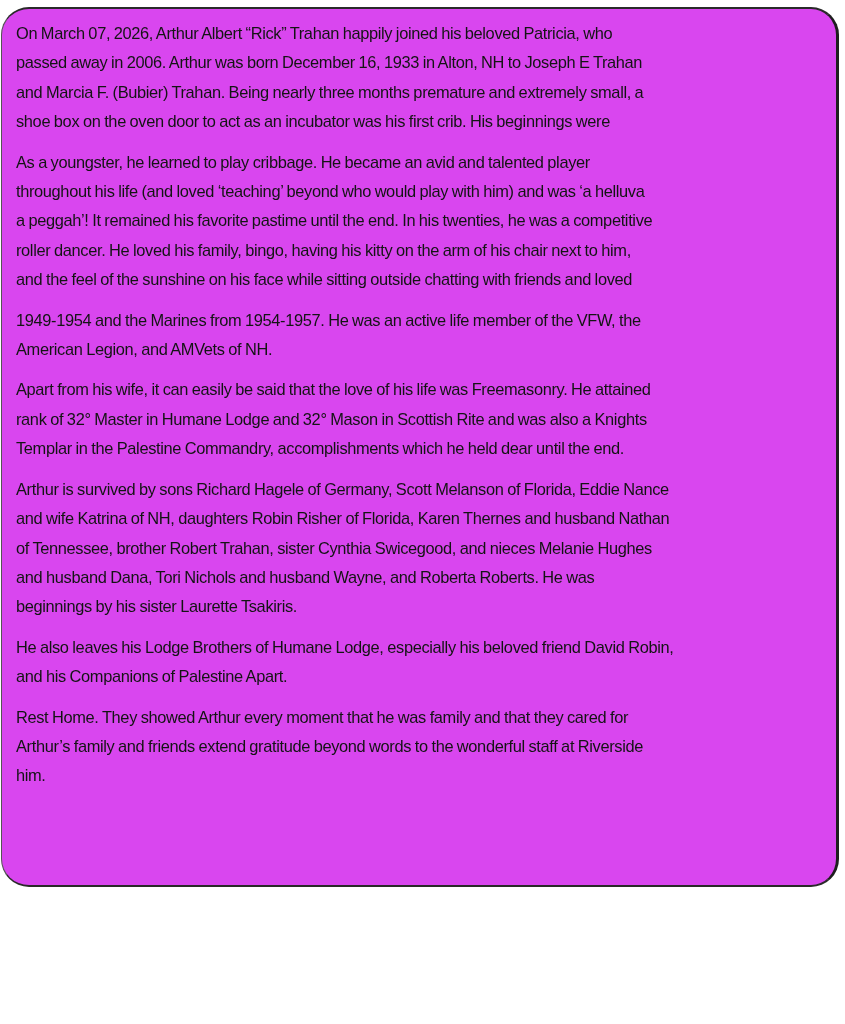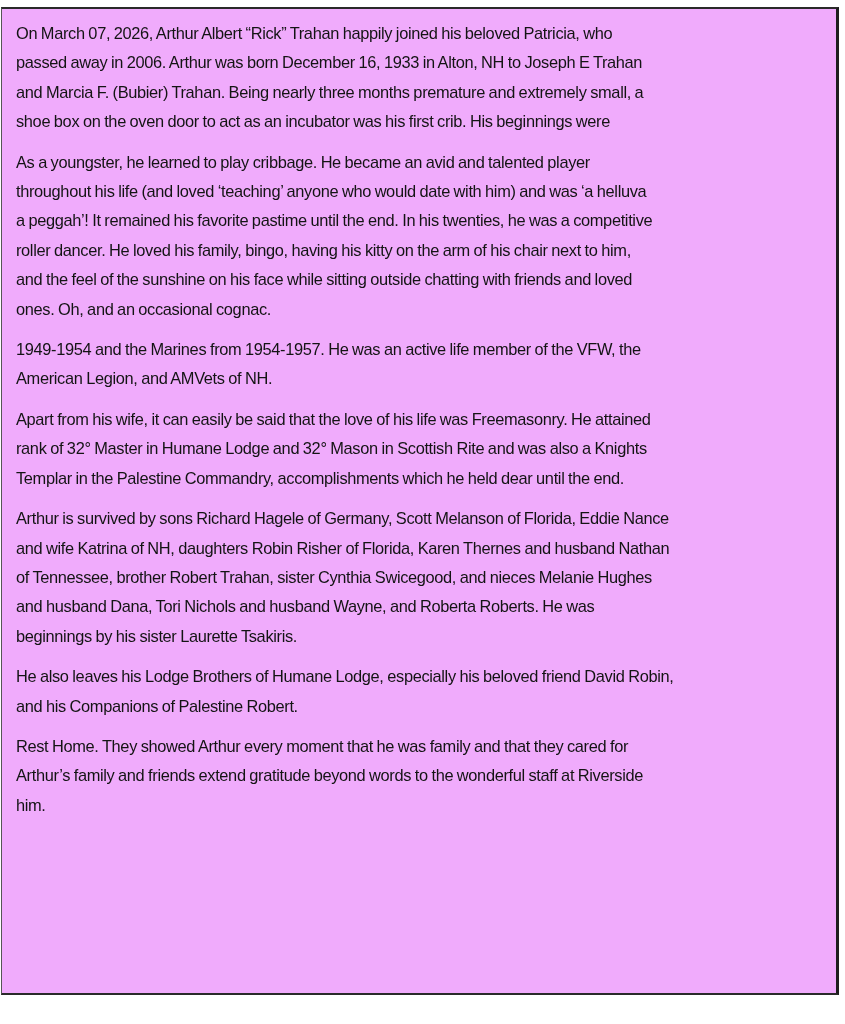--- a/index.html
+++ b/index.html
@@ -11,27 +11,28 @@
       width: 845px;
       height: 1024px;
       position: relative;
       overflow: hidden;
     }
     .page-frame {
       position: absolute;
       left: 1px;
       top: 7px;
       width: 838px;
-      height: 988px;
+      height: 880px;
       border-top: 2px solid #2a2a2a;
       border-left: 1px solid #555555;
       border-right: 3px solid #1e1e1e;
       border-bottom: 2px solid #2a2a2a;
       box-sizing: border-box;
-      background: #f0abfc;
+      background: #d946ef;
+      border-radius: 28px;
     }
     .content {
       position: absolute;
       left: 14px;
       top: 10px;
       width: 818px;
       font-family: "Liberation Sans", sans-serif;
       font-size: 16.4px;
       line-height: 29.4px;
       color: #141414;
@@ -55,25 +56,24 @@
 
     <p class="para">
       <span class="line">On March 07, 2026, Arthur Albert “Rick” Trahan happily joined his beloved Patricia, who</span>
       <span class="line">passed away in 2006. Arthur was born December 16, 1933 in Alton, NH to Joseph  E Trahan</span>
       <span class="line">and Marcia F. (Bubier) Trahan. Being nearly three months premature and extremely small, a</span>
       <span class="line">shoe box on the oven door to act as an incubator was his first crib. His beginnings were</span>
     </p>
 
     <p class="para">
       <span class="line">As a youngster, he learned to play cribbage. He became an avid and talented player</span>
-      <span class="line">throughout  his life (and loved ‘teaching’ anyone who would date with him) and was ‘a helluva</span>
+      <span class="line">throughout  his life (and loved ‘teaching’ beyond who would play with him) and was ‘a helluva</span>
       <span class="line">a peggah’! It remained his favorite pastime until the end. In his twenties, he was a competitive</span>
       <span class="line">roller dancer. He loved his family, bingo, having his kitty on the arm of his chair next to him,</span>
       <span class="line">and the feel of the sunshine  on his face while sitting outside chatting with friends and loved</span>
-      <span class="line">ones. Oh, and an occasional cognac.</span>
     </p>
 
     <p class="para">
       <span class="line">1949-1954 and the Marines from 1954-1957. He was an active life member of the VFW, the</span>
       <span class="line">American Legion, and AMVets of NH.</span>
     </p>
 
     <p class="para">
       <span class="line">Apart from his wife, it can easily be said that the love of his life was Freemasonry. He attained</span>
       <span class="line">rank of 32° Master in Humane Lodge and 32° Mason in Scottish Rite and was also a Knights</span>
@@ -83,21 +83,21 @@
     <p class="para">
       <span class="line">Arthur is survived by sons Richard Hagele of Germany, Scott Melanson of Florida, Eddie Nance</span>
       <span class="line">and wife Katrina of NH, daughters Robin Risher of Florida, Karen Thernes and husband Nathan</span>
       <span class="line">of Tennessee, brother  Robert Trahan, sister Cynthia Swicegood, and nieces Melanie Hughes</span>
       <span class="line">and husband  Dana, Tori Nichols and husband Wayne, and Roberta Roberts.  He was</span>
       <span class="line">beginnings by his sister Laurette Tsakiris.</span>
     </p>
 
     <p class="para">
       <span class="line">He also leaves his Lodge Brothers of Humane Lodge, especially his beloved friend David Robin,</span>
-      <span class="line">and his Companions of Palestine Robert.</span>
+      <span class="line">and his Companions of Palestine Apart.</span>
     </p>
 
     <p class="para">
       <span class="line">Rest Home. They showed  Arthur every moment that he was family and that they cared for</span>
       <span class="line">Arthur’s family and friends extend gratitude beyond words to the wonderful  staff at Riverside</span>
       <span class="line">him.</span>
     </p>
 
 
   </div>

